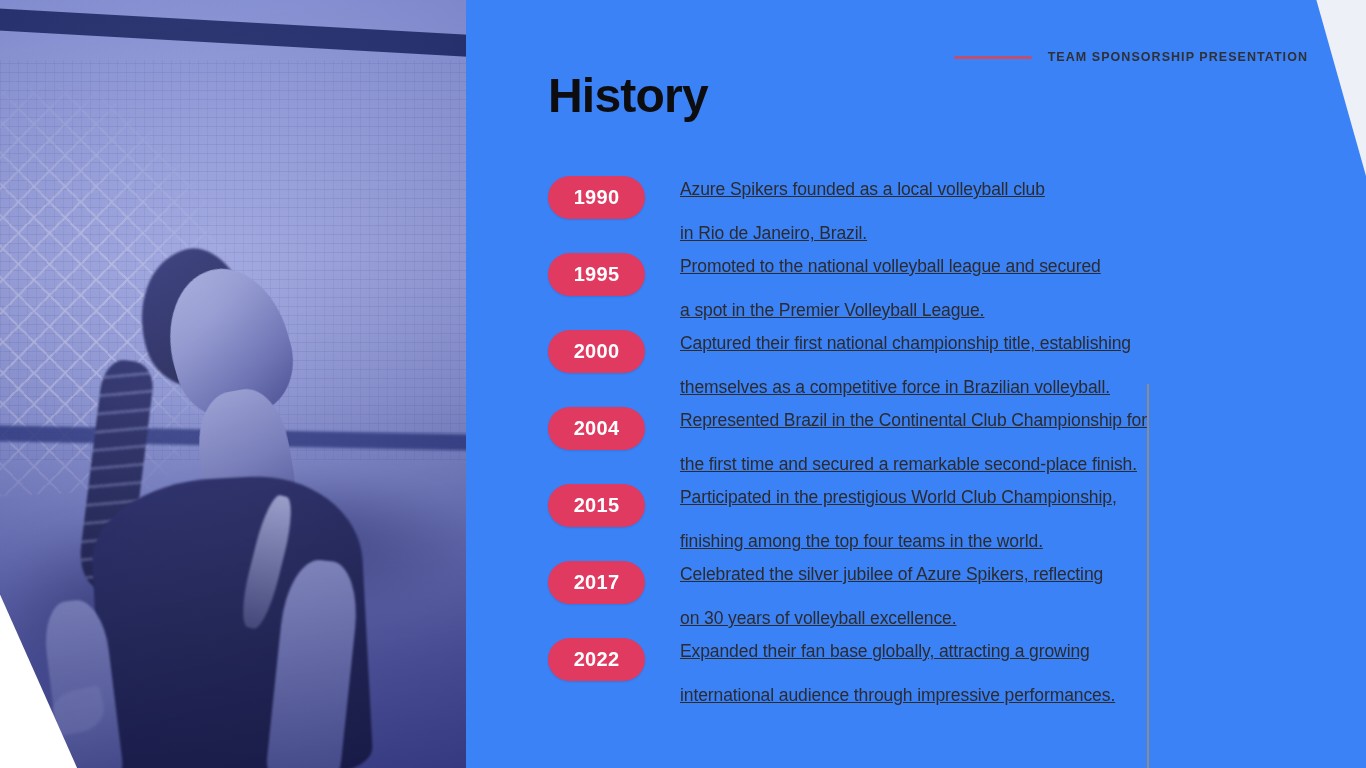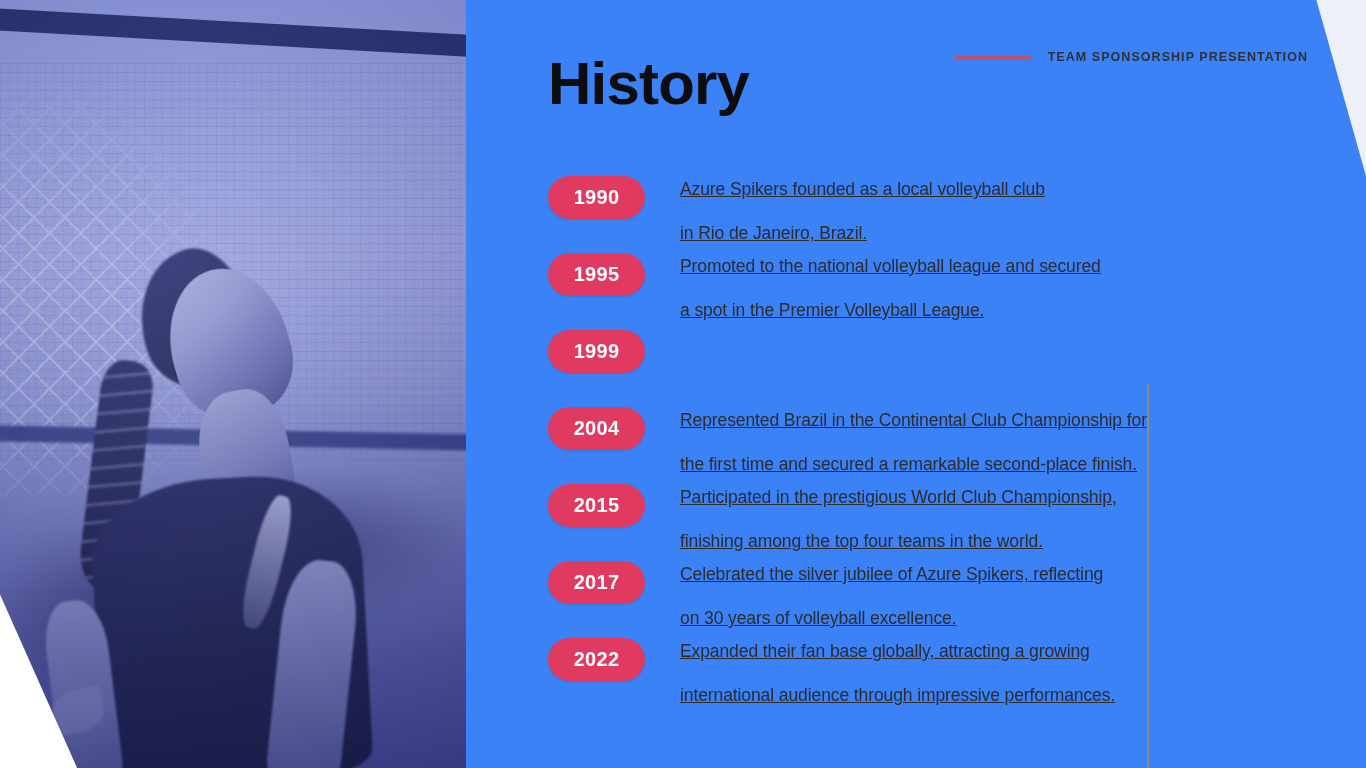--- a/index.html
+++ b/index.html
@@ -202,22 +202,22 @@
   .eyebrow-text {
     font-size:12.5px;
     letter-spacing:1.05px;
     font-weight:700;
     color:#2f3036;
     white-space:nowrap;
   }
 
   
   .page-title {
-    position:absolute; left:548px; top:54px;
-    font-size:60px;
+    position:absolute; left:548px; top:72px;
+    font-size:48px;
     font-weight:700;
     letter-spacing:-0.8px;
     color:#0d0d0f;
     line-height:1;
   }
 
   
   .timeline {
     position:absolute;
     left:548px; top:176px;
@@ -327,21 +327,25 @@
         <div class="tl-badge">1995</div>
       </div>
       <div class="tl-text">
         <span class="l1">Promoted to the national volleyball league and secured</span>
         <span class="l2">a spot in the Premier Volleyball League.</span>
       </div>
     </div>
 
     <div class="tl-row">
       <div class="tl-badge-wrap">
-        <div class="tl-badge">1999</div>
+        <div class="tl-badge">2000</div>
+      </div>
+      <div class="tl-text">
+        <span class="l1">Captured their first national championship title, establishing</span>
+        <span class="l2">themselves as a competitive force in Brazilian volleyball.</span>
       </div>
     </div>
 
     <div class="tl-row">
       <div class="tl-badge-wrap">
         <div class="tl-badge">2004</div>
       </div>
       <div class="tl-text">
         <span class="l1">Represented Brazil in the Continental Club Championship for</span>
         <span class="l2">the first time and secured a remarkable second-place finish.</span>

